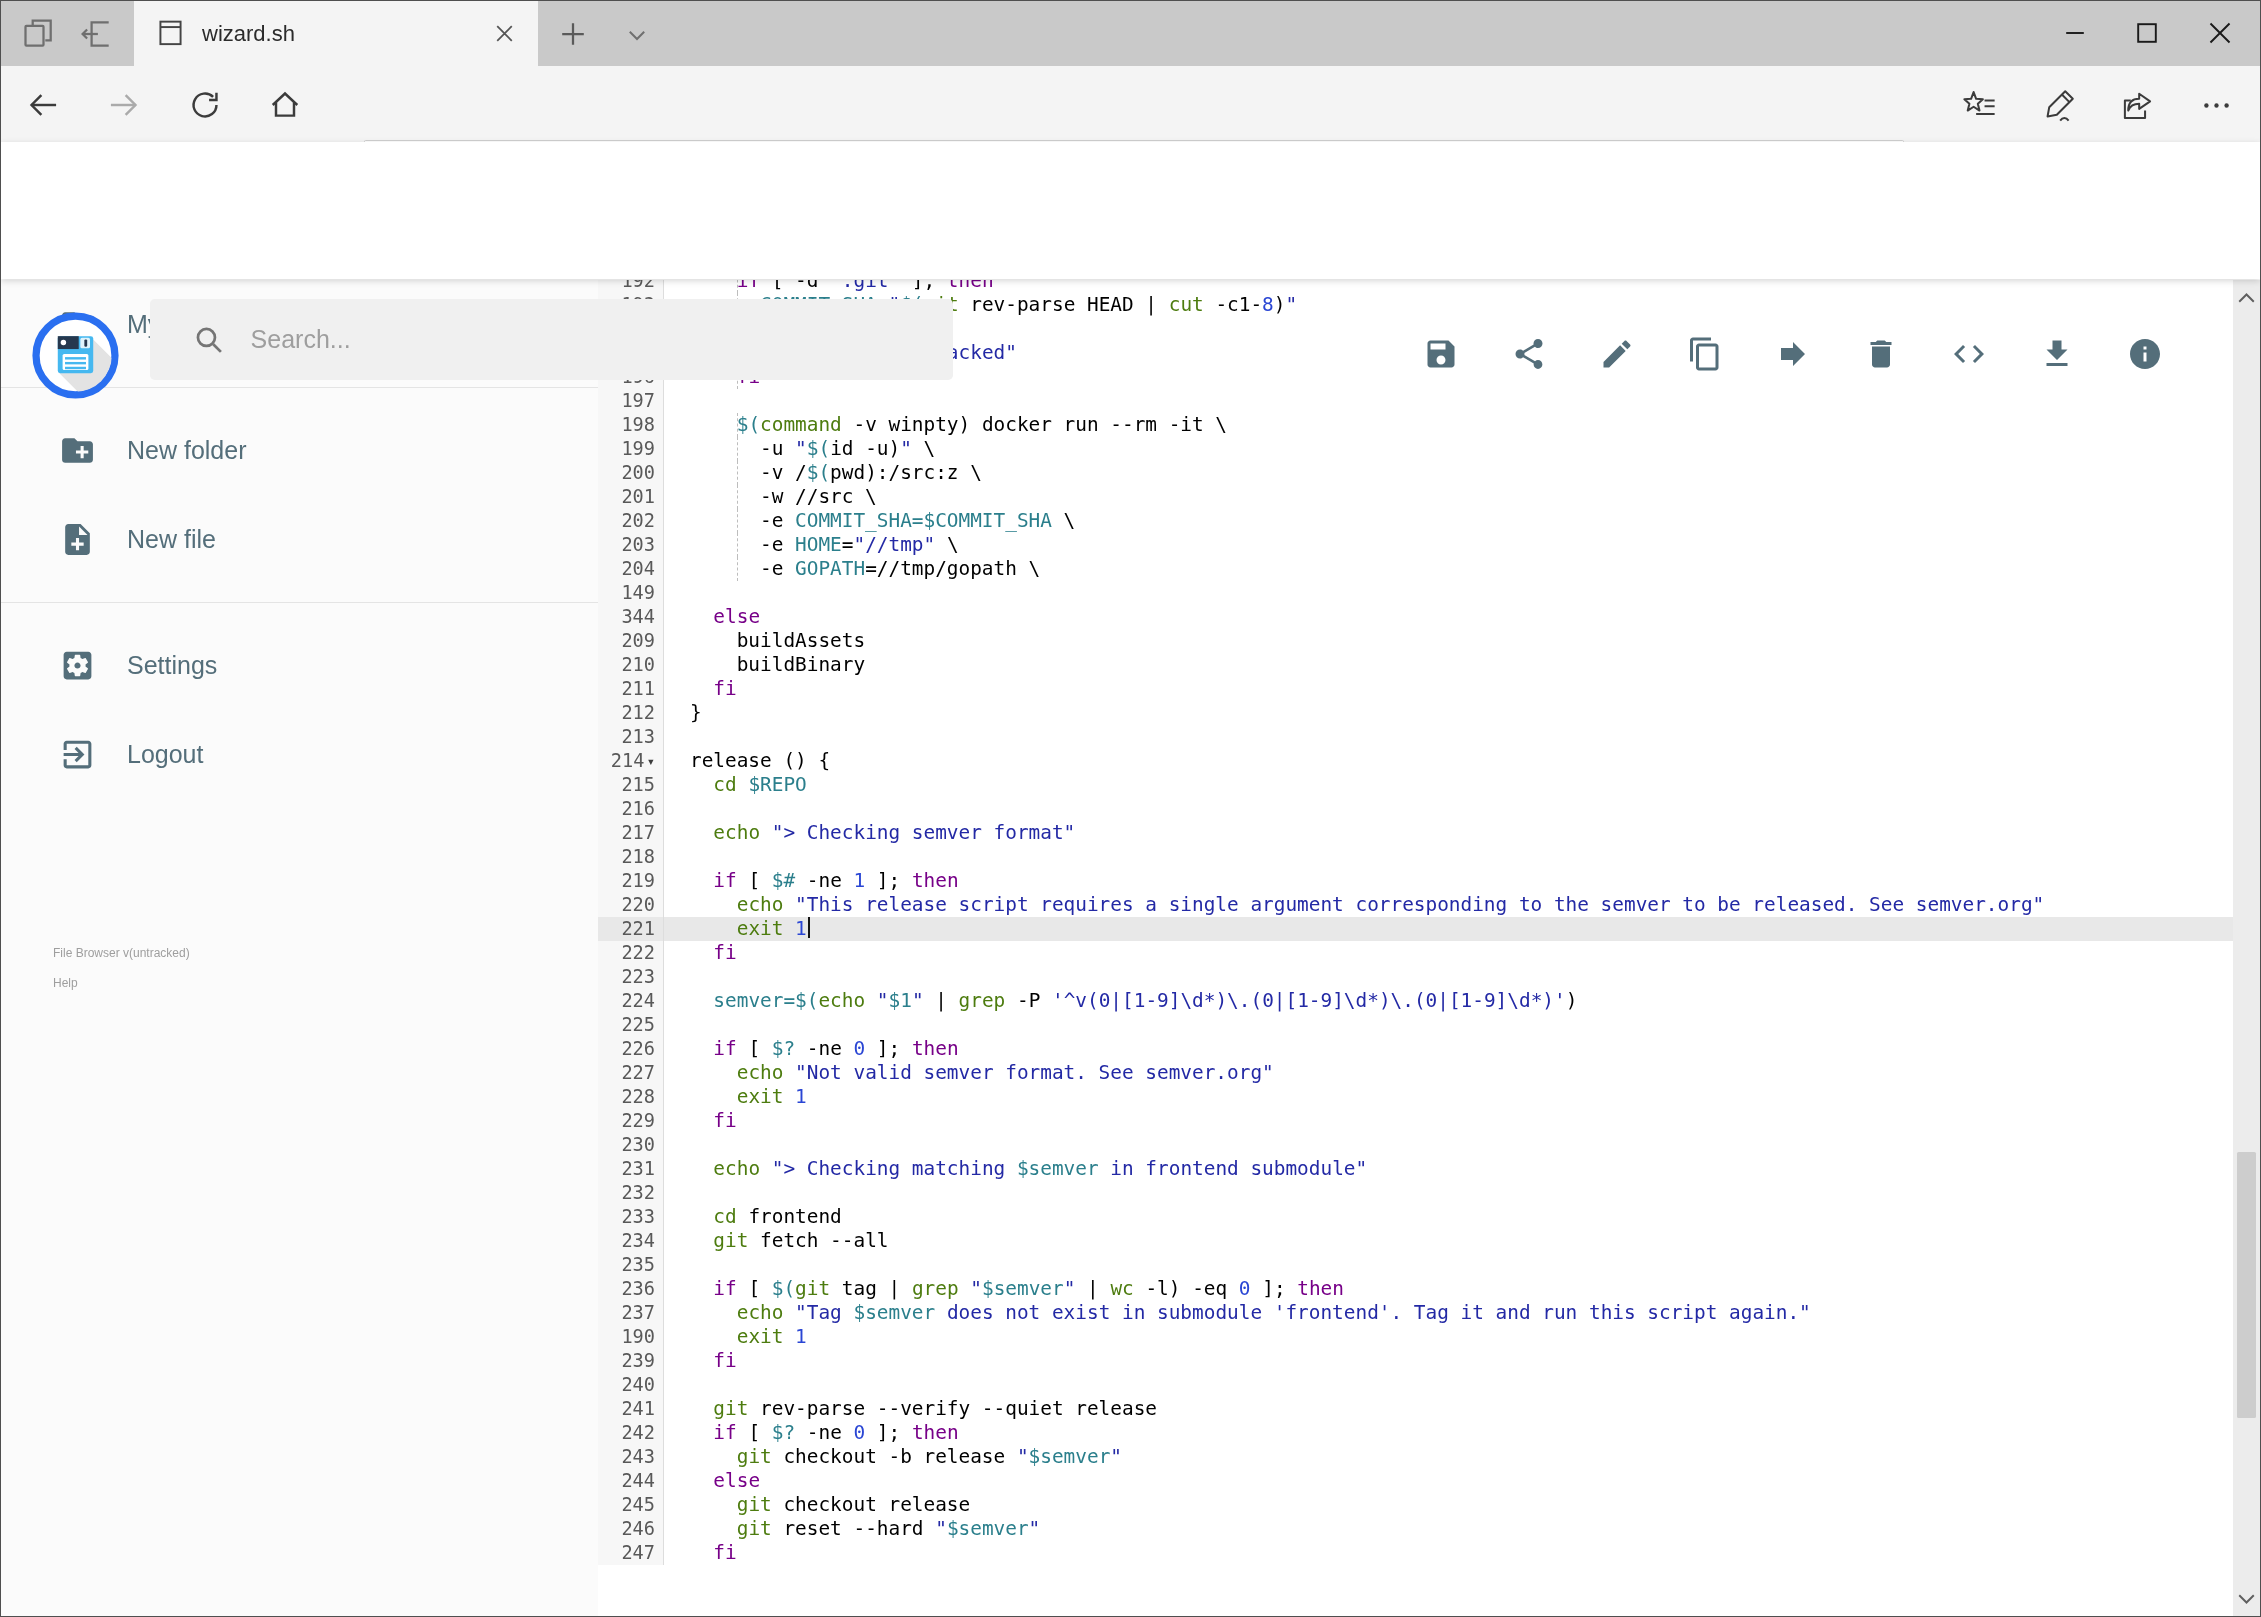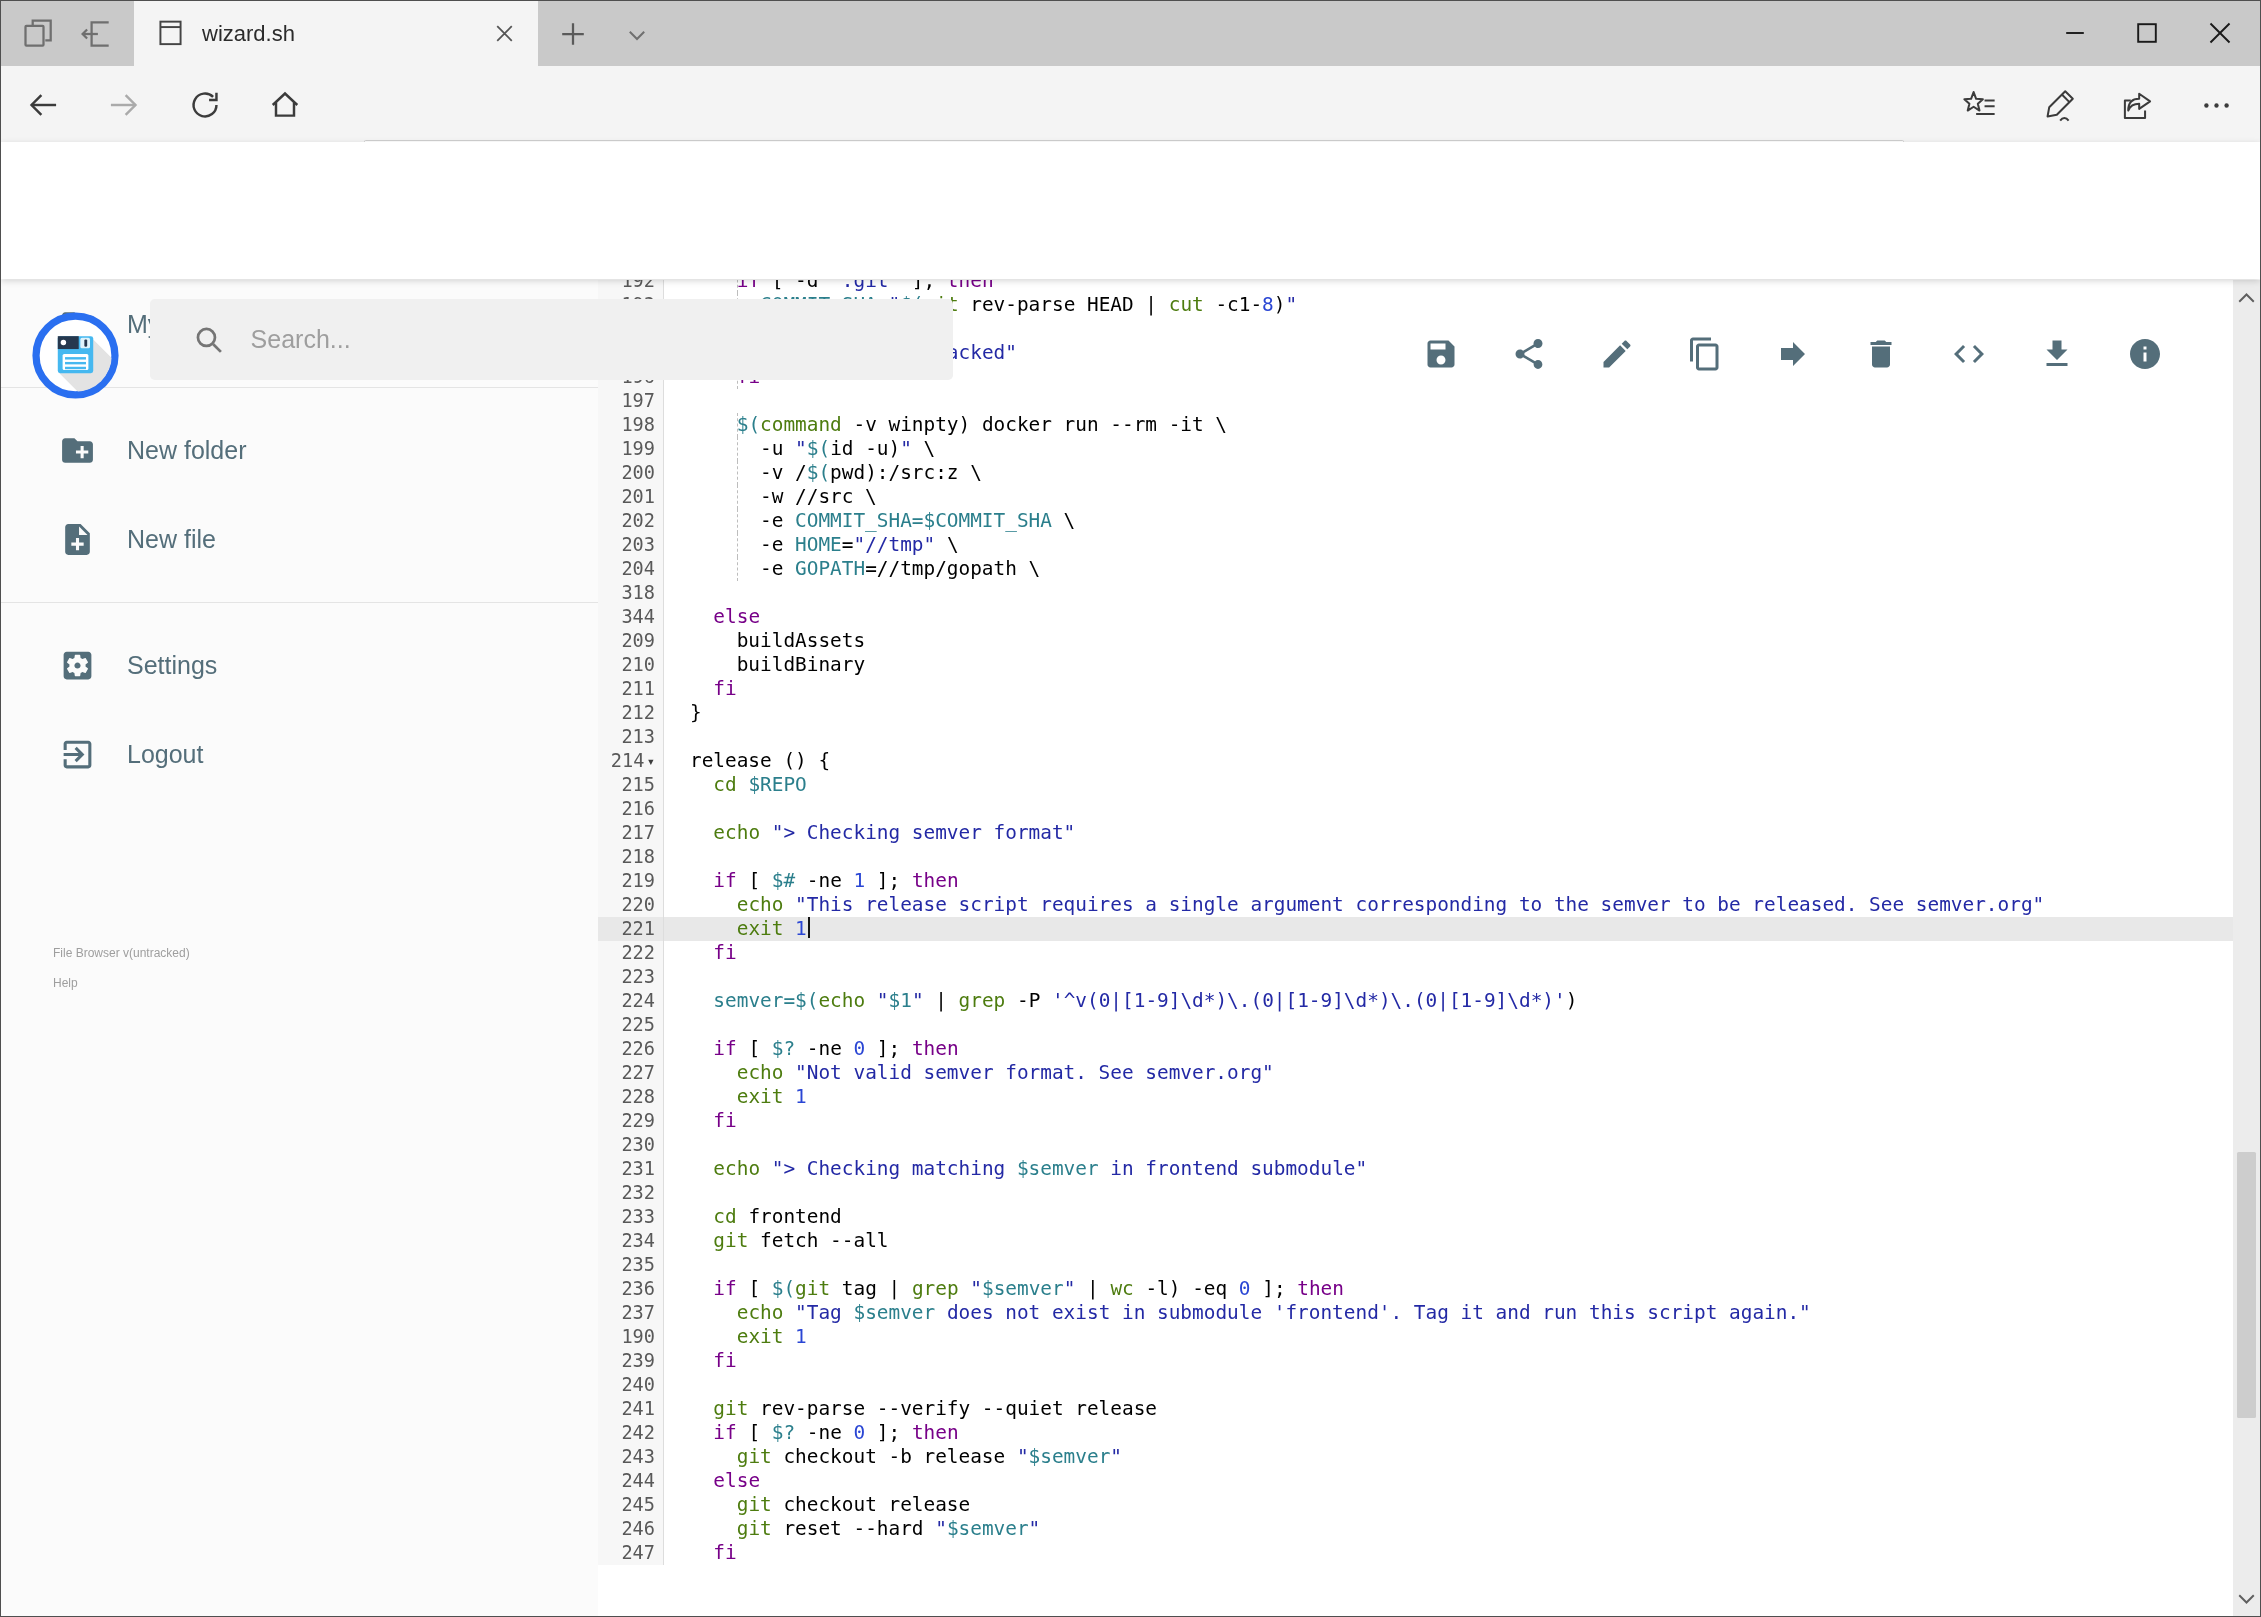--- a/index.html
+++ b/index.html
@@ -372,21 +372,21 @@
           <div class="row"><div class="gut"><span>195</span></div><div class="codecell"><span class="indent-guide"></span><span class="t-p">      </span><span class="t-v">COMMIT_SHA</span><span class="t-p">=</span><span class="t-s">"untracked"</span></div></div>
           <div class="row"><div class="gut"><span>196</span></div><div class="codecell"><span class="indent-guide"></span><span class="t-p">    </span><span class="t-k">fi</span></div></div>
           <div class="row"><div class="gut"><span>197</span></div><div class="codecell"></div></div>
           <div class="row"><div class="gut"><span>198</span></div><div class="codecell"><span class="indent-guide"></span><span class="t-p">    </span><span class="t-v">$(</span><span class="t-c">command</span><span class="t-p"> -v winpty) docker run --rm -it \</span></div></div>
           <div class="row"><div class="gut"><span>199</span></div><div class="codecell"><span class="indent-guide"></span><span class="t-p">      -u </span><span class="t-s">"</span><span class="t-v">$(</span><span class="t-p">id -u)</span><span class="t-s">"</span><span class="t-p"> \</span></div></div>
           <div class="row"><div class="gut"><span>200</span></div><div class="codecell"><span class="indent-guide"></span><span class="t-p">      -v /</span><span class="t-v">$(</span><span class="t-p">pwd):/src:z \</span></div></div>
           <div class="row"><div class="gut"><span>201</span></div><div class="codecell"><span class="indent-guide"></span><span class="t-p">      -w //src \</span></div></div>
           <div class="row"><div class="gut"><span>202</span></div><div class="codecell"><span class="indent-guide"></span><span class="t-p">      -e </span><span class="t-v">COMMIT_SHA=$COMMIT_SHA</span><span class="t-p"> \</span></div></div>
           <div class="row"><div class="gut"><span>203</span></div><div class="codecell"><span class="indent-guide"></span><span class="t-p">      -e </span><span class="t-v">HOME</span><span class="t-p">=</span><span class="t-s">"//tmp"</span><span class="t-p"> \</span></div></div>
           <div class="row"><div class="gut"><span>204</span></div><div class="codecell"><span class="indent-guide"></span><span class="t-p">      -e </span><span class="t-v">GOPATH</span><span class="t-p">=//tmp/gopath \</span></div></div>
-          <div class="row"><div class="gut"><span>318</span></div><div class="codecell"></div></div>
+          <div class="row"><div class="gut"><span>149</span></div><div class="codecell"></div></div>
           <div class="row"><div class="gut"><span>344</span></div><div class="codecell"><span class="t-p">  </span><span class="t-k">else</span></div></div>
           <div class="row"><div class="gut"><span>209</span></div><div class="codecell"><span class="t-p">    buildAssets</span></div></div>
           <div class="row"><div class="gut"><span>210</span></div><div class="codecell"><span class="t-p">    buildBinary</span></div></div>
           <div class="row"><div class="gut"><span>211</span></div><div class="codecell"><span class="t-p">  </span><span class="t-k">fi</span></div></div>
           <div class="row"><div class="gut"><span>212</span></div><div class="codecell"><span class="t-p">}</span></div></div>
           <div class="row"><div class="gut"><span>213</span></div><div class="codecell"></div></div>
           <div class="row"><div class="gut"><span>214</span><span class="fold-marker">▾</span></div><div class="codecell"><span class="t-p">release () {</span></div></div>
           <div class="row"><div class="gut"><span>215</span></div><div class="codecell"><span class="t-p">  </span><span class="t-c">cd</span><span class="t-p"> </span><span class="t-v">$REPO</span></div></div>
           <div class="row"><div class="gut"><span>216</span></div><div class="codecell"></div></div>
           <div class="row"><div class="gut"><span>217</span></div><div class="codecell"><span class="t-p">  </span><span class="t-c">echo</span><span class="t-p"> </span><span class="t-s">"&gt; Checking semver format"</span></div></div>

